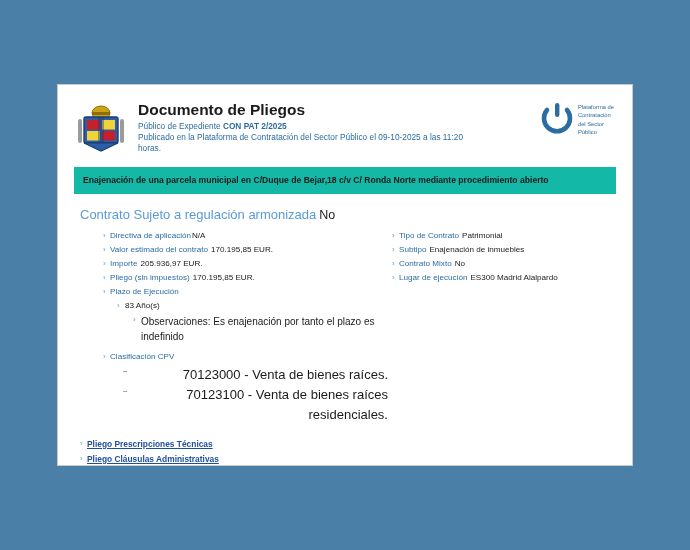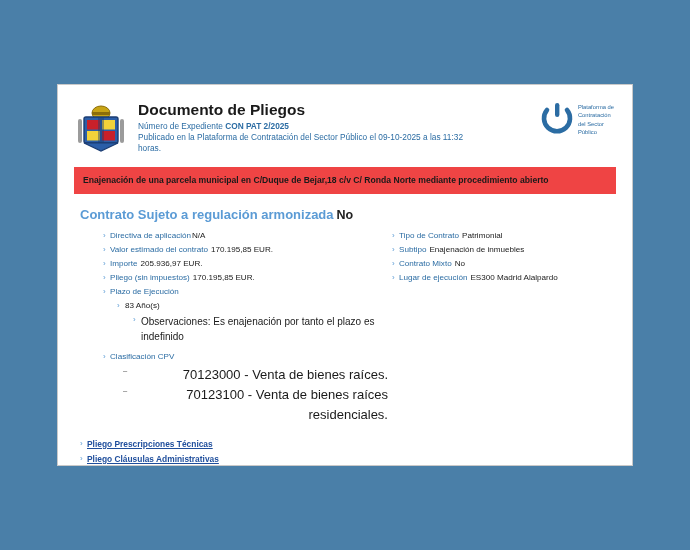--- a/index.html
+++ b/index.html
@@ -80,33 +80,33 @@
     font-size: 5.8px;
     color: #2b6ca3;
     line-height: 1.45;
     padding-left: 4px;
     padding-top: 2px;
     white-space: pre-line;
   }
   
   .banner {
     margin: 6px 16px 0 16px;
-    background: #ef4444;
+    background: #14b8a6;
     padding: 7px 9px 8px 9px;
     font-size: 8.6px;
     font-weight: bold;
     color: #1a1a1a;
     line-height: 1.45;
   }
   
   .section-title {
     margin: 13px 0 8px 22px;
     color: #5b9bd5;
     font-size: 13px;
-    font-weight: bold;
+    font-weight: normal;
   }
   .section-title .value {
     color: #222;
     font-size: 12.5px;
     padding-left: 3px;
   }
   
   .cols {
     display: flex;
     padding: 0 0 0 22px;
@@ -225,24 +225,24 @@
         <rect x="26" y="30" width="13" height="9.5" fill="#c8202a"></rect>
         <rect x="22" y="16" width="6" height="26" fill="#1b3d73" opacity="0.45"></rect>
         <path d="M8 42 L25 50 L42 42 Z" fill="#2b5ea8" stroke="#1b3d73" stroke-width="1.2"></path>
         <rect x="2" y="18" width="4" height="24" rx="2" fill="#9b9b9b"></rect>
         <rect x="44" y="18" width="4" height="24" rx="2" fill="#9b9b9b"></rect>
       </svg>
     </div>
     <div class="header-text">
       <div class="doc-title">Documento de Pliegos</div>
       <div class="expediente">
-        <span>Número de Expediente</span>
+        <span>Público de Expediente</span>
         <span class="exp-num">CON PAT 2/2025</span>
       </div>
-      <div class="published">Publicado en la Plataforma de Contratación del Sector Público el 09-10-2025 a las 11:32 horas.</div>
+      <div class="published">Publicado en la Plataforma de Contratación del Sector Público el 09-10-2025 a las 11:20 horas.</div>
     </div>
     <div class="plat-logo">
       <div class="plat-mark">
         <svg viewBox="0 0 34 34" width="34" height="34" aria-hidden="true">
           <path d="M7 9 A13 13 0 1 0 27 9" fill="none" stroke="#2b6ca3" stroke-width="4.6" stroke-linecap="round"></path>
           <rect x="15" y="2" width="4.4" height="14" rx="2.2" fill="#2b6ca3"></rect>
         </svg>
       </div>
       <div class="plat-text">Plataforma de
 Contratación

